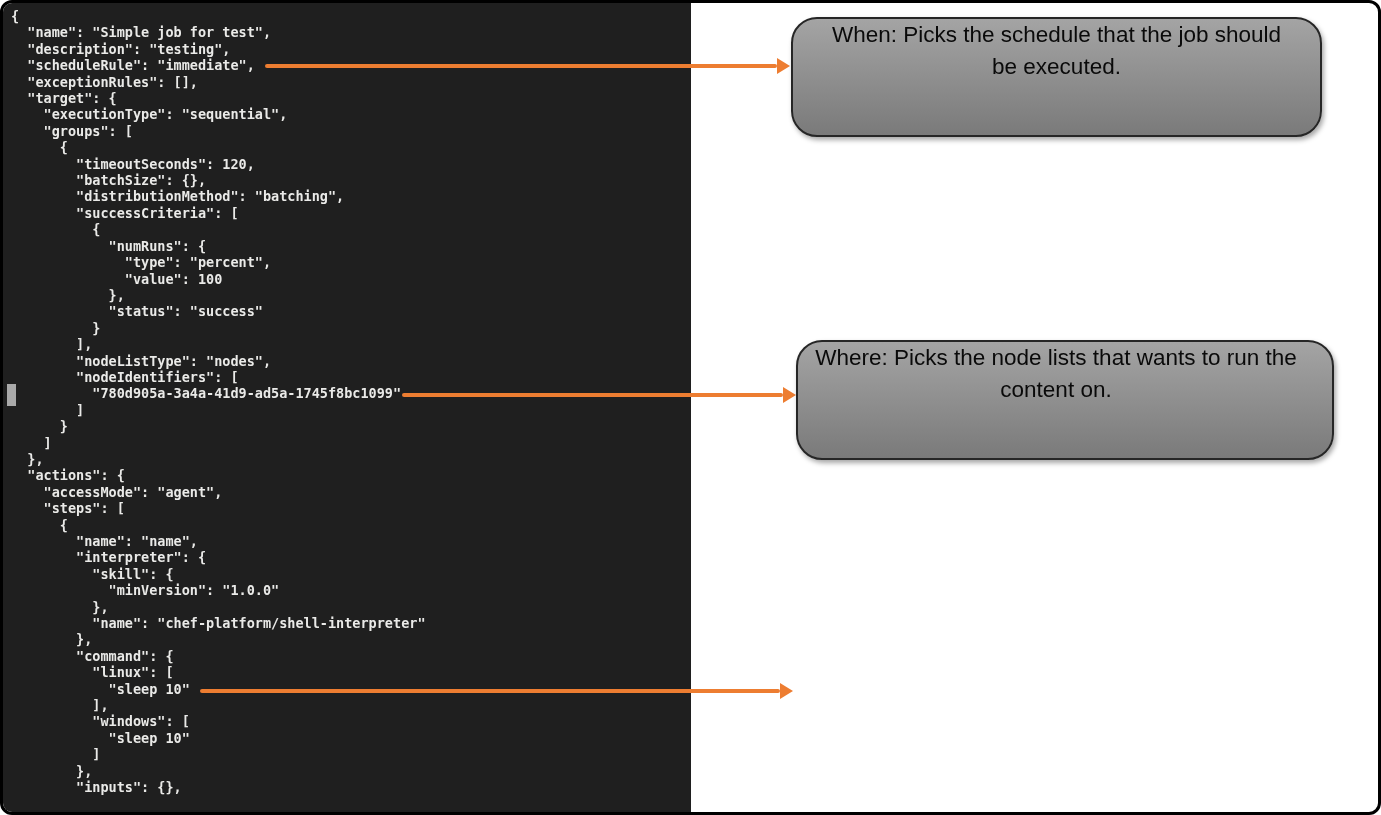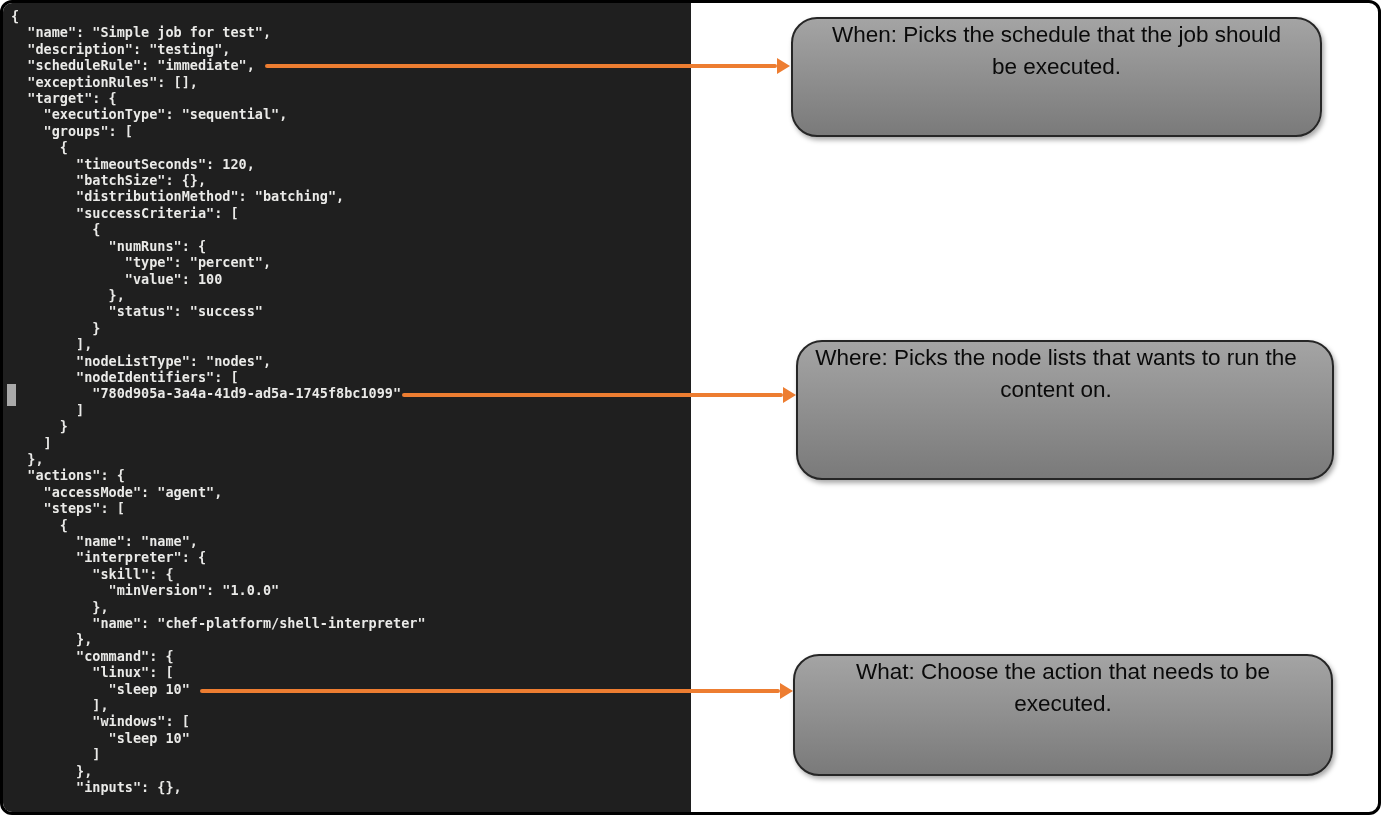--- a/index.html
+++ b/index.html
@@ -51,21 +51,21 @@
     padding: 0 28px;
     background: linear-gradient(180deg, var(--callout-top) 0%, var(--callout-bottom) 100%);
     border: 2.5px solid var(--callout-border);
     border-radius: 26px;
     box-shadow: 2px 3px 5px rgba(0,0,0,0.35);
     color: #0A0A0A;
     font-size: 22.5px;
     line-height: 32px;
   }
   .callout-1 { left: 788px; top: 14px;  width: 531px; height: 120px; }
-  .callout-2 { left: 793px; top: 337px; width: 538px; height: 140px; padding-left: 10px; }
+  .callout-2 { left: 793px; top: 337px; width: 538px; height: 120px; padding-left: 10px; }
   .callout-3 { left: 790px; top: 651px; width: 540px; height: 122px; }
   .arrow {
     position: absolute;
     height: 4px;
     background: var(--arrow);
     border-radius: 2px;
   }
   .arrow::after {
     content: "";
     position: absolute;
@@ -142,17 +142,14 @@
   <div class="arrow arrow-3"></div>
 
   <div class="callout callout-1">
     <span>When: Picks the schedule that the job should be executed.</span>
   </div>
 
   <div class="callout callout-2">
     <span>Where: Picks the node lists that wants to run the content on.</span>
   </div>
 
-  <div class="callout callout-3">
-    <span>What: Choose the action that needs to be executed.</span>
-  </div>
 
 </div>
 
 </body></html>

